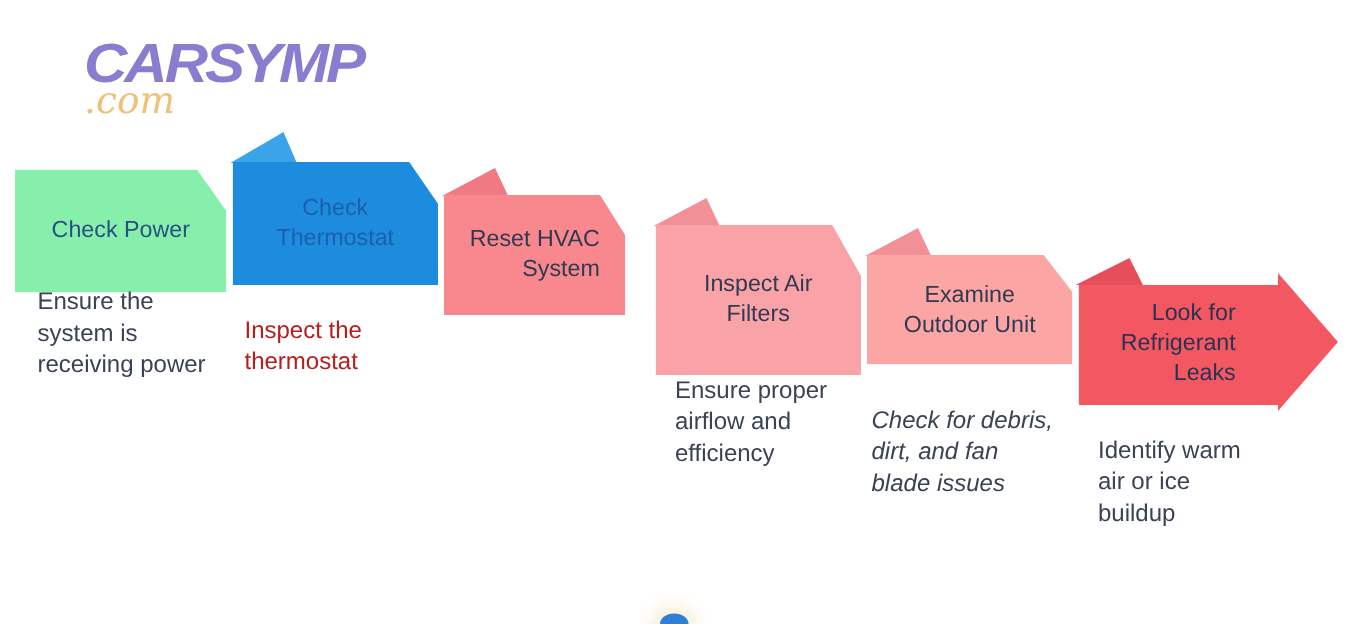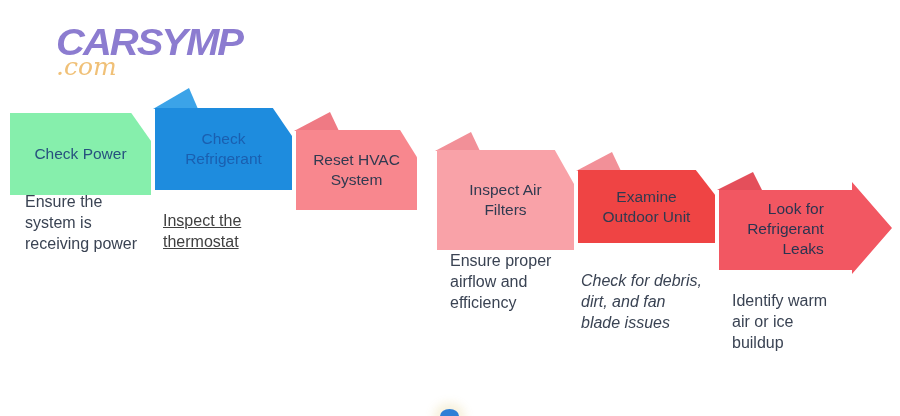--- a/index.html
+++ b/index.html
@@ -32,21 +32,21 @@
   .band{
     position:absolute;display:flex;align-items:center;justify-content:center;
     text-align:center;font-size:15.5px;line-height:20px;
     white-space:pre-line;
   }
   .band .band-label{white-space:pre-line;}
   .cut{clip-path:polygon(0 0, 86% 0, 100% 34%, 100% 100%, 0 100%);}
 
   .b1{left:10px;  top:85px;  width:141px;height:82px;}
   .b2{left:155px; top:108px; width:137px;height:82px;}
-  .b3{left:296px; top:130px; width:121px;height:80px;}
+  .b3{left:296px; top:130px; width:121px;height:80px;text-align:right;}
   .b4{left:437px; top:150px; width:137px;height:100px;}
   .b5{left:578px; top:170px; width:137px;height:73px;}
   .b6{
     left:719px;top:182px;width:173px;height:92px;
     clip-path:polygon(0 8px,133px 8px,133px 0,100% 50%,133px 100%,133px 88px,0 88px);
     padding:0;
   }
   .b6 .band-label{margin-right:40px;margin-top:2px;}
 
   
@@ -90,42 +90,42 @@
   <div class="band b1 cut" style="background: #86efac; margin-top: 28px;">
     <span class="band-label" style="color: rgb(39, 81, 126);">Check Power</span>
   </div>
   <div class="desc d1" style="color: rgb(58, 67, 83);">Ensure the
 system is
 receiving power</div>
 
   <div class="fold f2" style="background: rgb(59, 163, 232);"></div>
   <div class="band b2 cut" style="background: rgb(30, 140, 222);">
     <span class="band-label" style="color: rgb(26, 95, 176);">Check
-Refrigerant</span>
+Thermostat</span>
   </div>
-  <div class="desc d2" style="color: #404040; text-decoration: underline;">Inspect the
+  <div class="desc d2" style="color: #b91c1c;">Inspect the
 thermostat</div>
 
   <div class="fold f3" style="background: rgb(239, 122, 132);"></div>
   <div class="band b3 cut" style="background: rgb(248, 135, 142);">
     <span class="band-label" style="color: rgb(48, 58, 80);">Reset HVAC
 System</span>
   </div>
 
   <div class="fold f4" style="background: rgb(242, 144, 152);"></div>
   <div class="band b4 cut" style="background: rgb(249, 162, 168);">
     <span class="band-label" style="color: rgb(48, 58, 80);">Inspect Air
 Filters</span>
   </div>
   <div class="desc d4" style="color: rgb(58, 67, 83);">Ensure proper
 airflow and
 efficiency</div>
 
   <div class="fold f5" style="background: rgb(242, 144, 152);"></div>
-  <div class="band b5 cut" style="background: #ef4444;">
+  <div class="band b5 cut" style="background: #fca5a5;">
     <span class="band-label" style="color: rgb(48, 58, 80);">Examine
 Outdoor Unit</span>
   </div>
   <div class="desc d5" style="color: rgb(58, 67, 83);">Check for debris,
 dirt, and fan
 blade issues</div>
 
   <div class="fold f6" style="background: rgb(228, 79, 91);"></div>
   <div class="band b6" style="background: rgb(242, 87, 98); text-align: right;">
     <span class="band-label" style="color: rgb(42, 52, 80);">Look for

